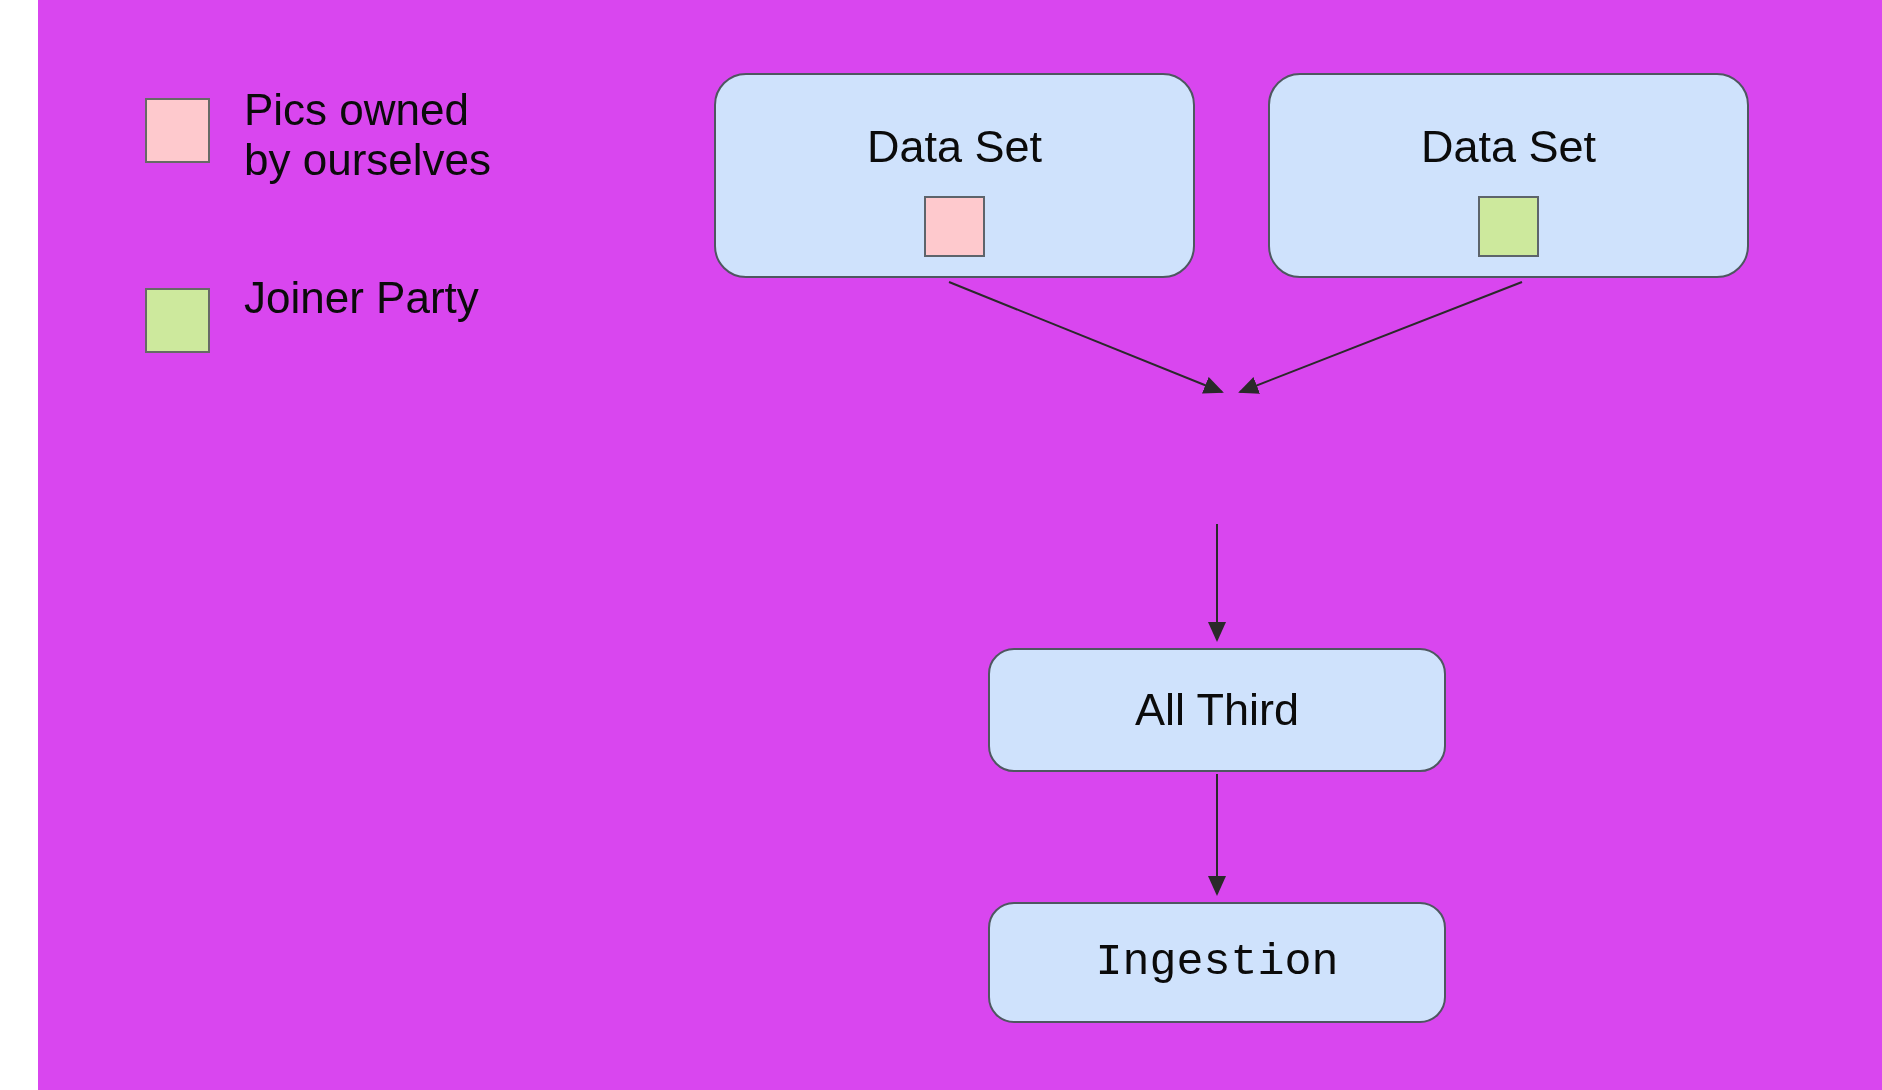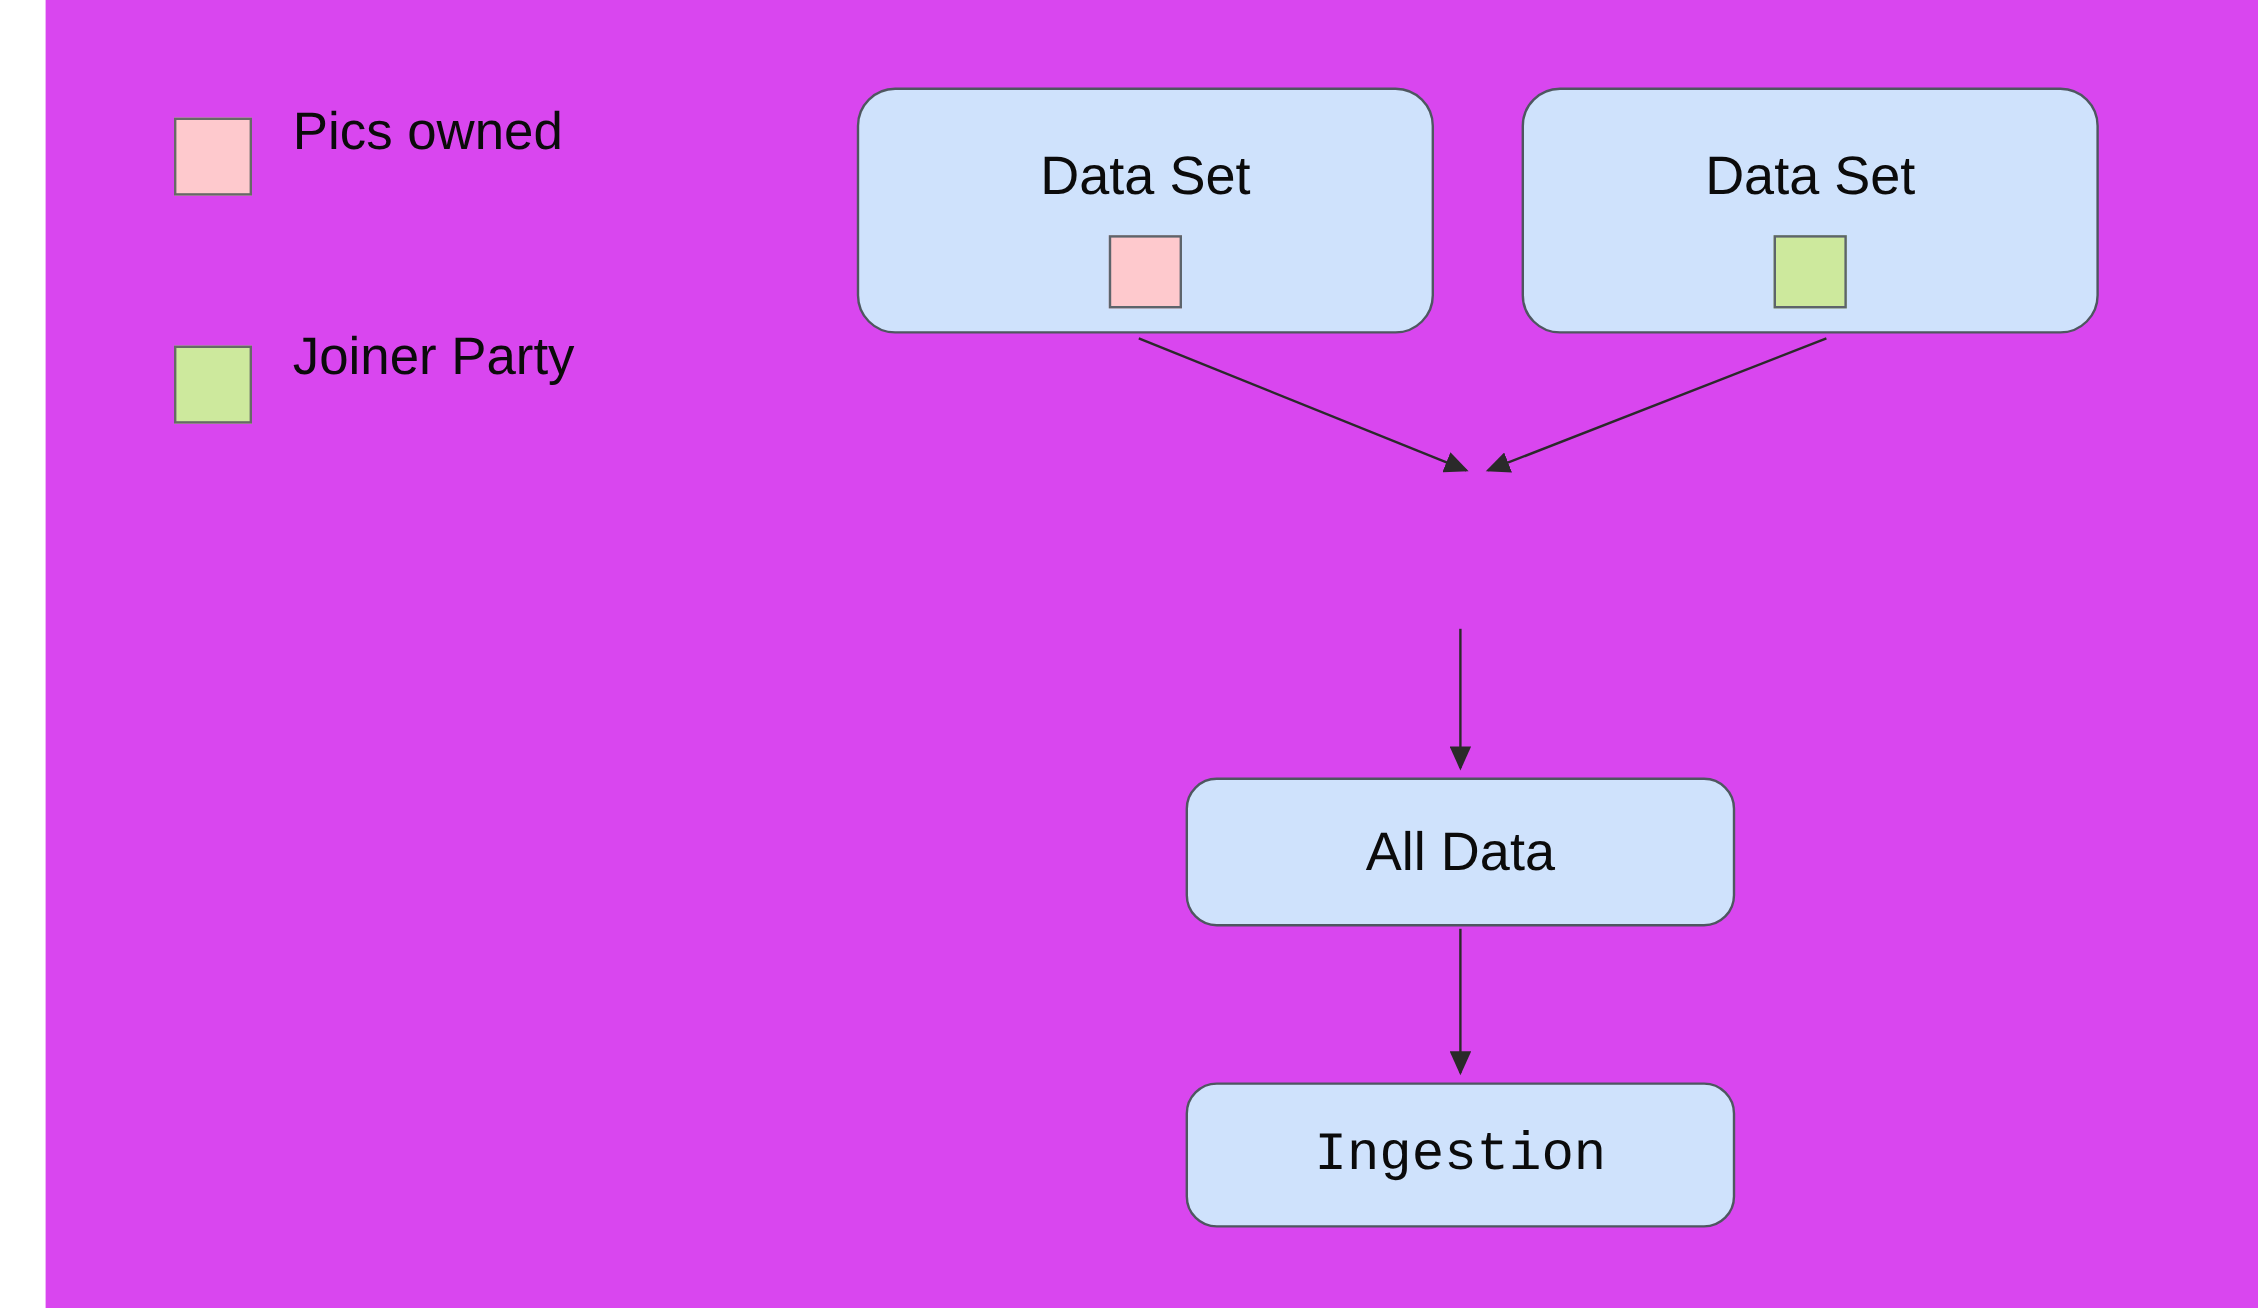--- a/index.html
+++ b/index.html
@@ -92,20 +92,21 @@
     <line x1="1484" y1="282" x2="1202" y2="392" stroke="#2a2a2a" stroke-width="2" marker-end="url(#arrowhead)"></line>
     <line x1="1179" y1="524" x2="1179" y2="640" stroke="#2a2a2a" stroke-width="2" marker-end="url(#arrowhead)"></line>
     <line x1="1179" y1="774" x2="1179" y2="894" stroke="#2a2a2a" stroke-width="2" marker-end="url(#arrowhead)"></line>
   </svg>
 
   <div class="legend">
     <div class="legend-item">
       <div class="legend-swatch" style="left: 107px; top: 98px; background: rgb(254, 201, 205);"></div>
       <div class="legend-text" style="left:206px; top:85px;">
         <div>Pics owned</div>
+        <div>by ourselves</div>
       </div>
     </div>
     <div class="legend-item">
       <div class="legend-swatch" style="left: 107px; top: 288px; background: rgb(205, 233, 157);"></div>
       <div class="legend-text" style="left:206px; top:273px;">
         <div>Joiner Party</div>
       </div>
     </div>
   </div>
 
@@ -114,20 +115,20 @@
     <div class="marker-square" style="background: rgb(254, 201, 205);"></div>
   </div>
 
   <div class="node dataset" style="left:1230px; top:73px; width:481px; height:205px;">
     <div class="node-label">Data Set</div>
     <div class="marker-square" style="background: rgb(205, 233, 157);"></div>
   </div>
 
 
   <div class="node" style="left:950px; top:648px; width:458px; height:124px;">
-    <div class="node-label">All Data</div>
+    <div class="node-label">All Third</div>
   </div>
 
   <div class="node" style="left:950px; top:902px; width:458px; height:121px;font-family:Liberation Mono, monospace;">
     <div class="node-label">Ingestion</div>
   </div>
 
 </div>
 
 </body></html>

